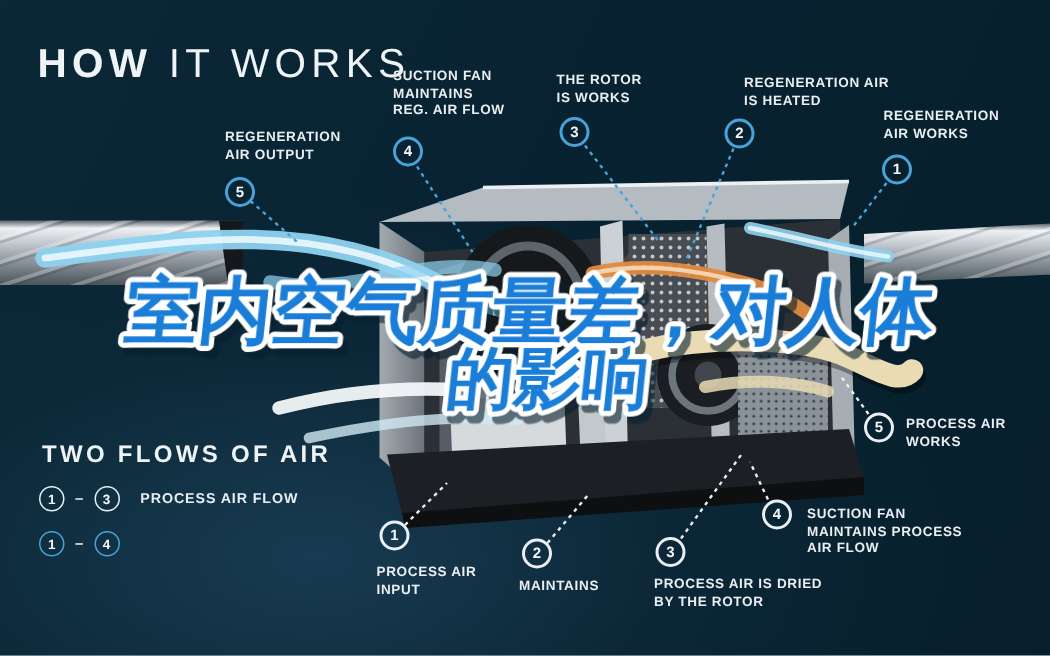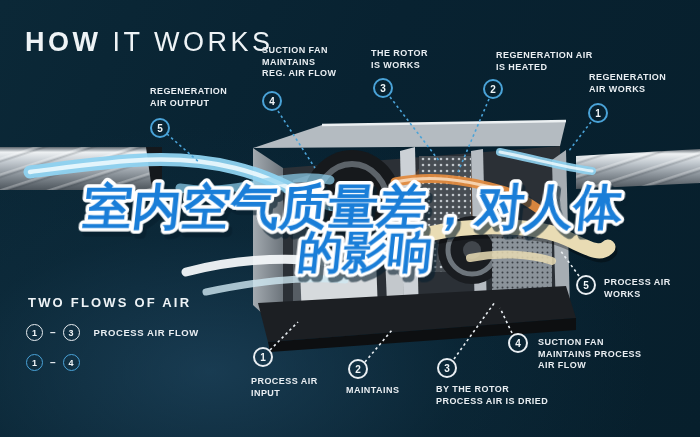--- a/index.html
+++ b/index.html
@@ -18,21 +18,21 @@
   
   .lbl{position:absolute;color:#e9eef2;font-size:9px;line-height:11.5px;font-weight:700;letter-spacing:.45px;white-space:nowrap;}
   .lbl span{display:block;}
   
   .badge{position:absolute;width:20px;height:20px;border-radius:50%;box-sizing:border-box;
     display:flex;align-items:center;justify-content:center;
     font-size:10px;font-weight:700;color:#f2f6f8;}
   .badge.blue{border:2px solid #4aa3d8;}
   .badge.white{border:2px solid #e9eef2;}
   
-  .legend-head{left:28px;top:295px;font-size:13px;font-weight:700;letter-spacing:2.2px;color:#eef3f6;white-space:nowrap;}
+  .legend-head{left:28px;top:295px;font-size:16px;font-weight:700;letter-spacing:2.2px;color:#eef3f6;white-space:nowrap;}
   .legend-row{position:absolute;display:flex;align-items:center;gap:6px;}
   .lbadge{width:17px;height:17px;border-radius:50%;box-sizing:border-box;display:flex;align-items:center;justify-content:center;
     font-size:9px;font-weight:700;color:#f2f6f8;}
   .lbadge.white{border:1.8px solid #e9eef2;}
   .lbadge.blue{border:1.8px solid #4aa3d8;}
   .ldash{color:#e9eef2;font-size:10px;font-weight:700;margin:0 1px;}
   .llabel{color:#e9eef2;font-size:9.5px;font-weight:700;letter-spacing:.6px;margin-left:8px;}
   svg text.cn{font-family:"Liberation Sans",sans-serif;font-weight:700;}
 </style>
 </head>
@@ -197,22 +197,22 @@
   <span>INPUT</span>
 </div>
 
 <div class="badge white" style="left:348px;top:359px;">2</div>
 <div class="lbl" style="left:346px;top:385px;">
   <span>MAINTAINS</span>
 </div>
 
 <div class="badge white" style="left:437px;top:358px;">3</div>
 <div class="lbl" style="left:436px;top:384px;">
+  <span>PROCESS AIR IS DRIED</span>
   <span>BY THE ROTOR</span>
-  <span>PROCESS AIR IS DRIED</span>
 </div>
 
 <div class="badge white" style="left:508px;top:333px;">4</div>
 <div class="lbl" style="left:538px;top:337px;">
   <span>SUCTION FAN</span>
   <span>MAINTAINS PROCESS</span>
   <span>AIR FLOW</span>
 </div>
 
 <div class="abs legend-head">TWO FLOWS OF AIR</div>

